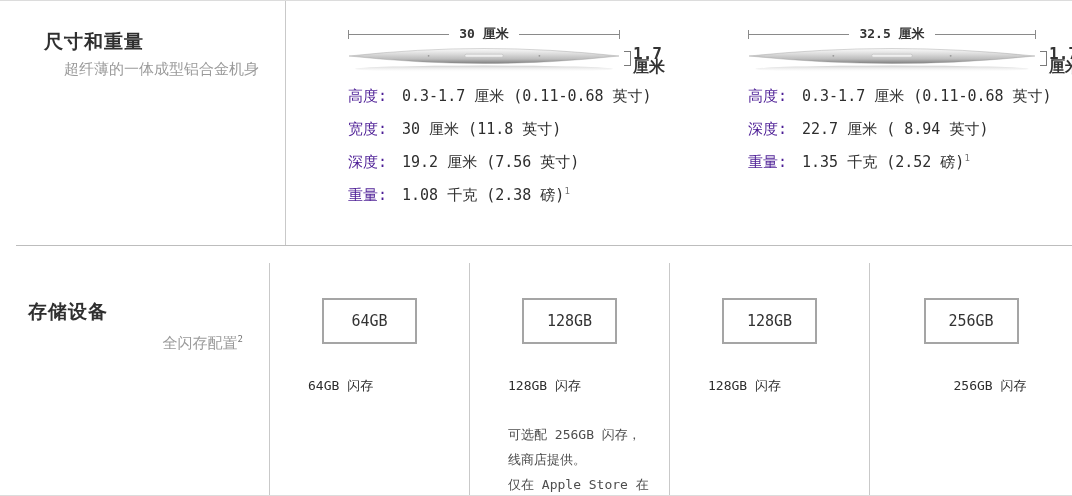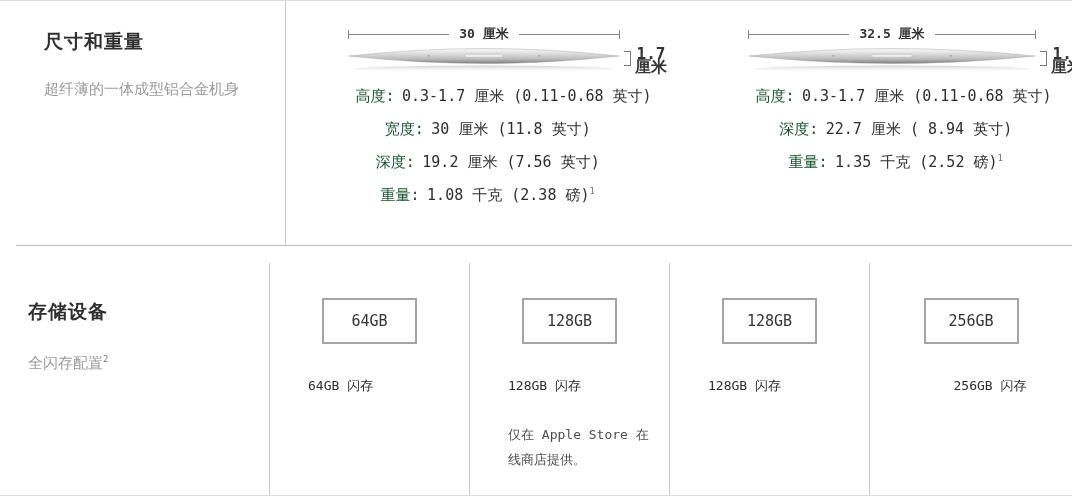--- a/index.html
+++ b/index.html
@@ -11,39 +11,39 @@
     color:#333333; overflow:hidden;
   }
   
   .row-top { position:absolute; left:16px; top:0; width:1072px; height:245px; border-bottom:1px solid #bdbdbd; }
   .row-bottom { position:absolute; left:0; top:262px; width:1072px; height:250px; display:flex; }
   .label-col-top { position:absolute; left:0; top:0; width:270px; height:100%; border-right:1px solid #c9c9c9; padding:28px 22px 0 28px; }
   .label-col-bottom { width:270px; border-right:1px solid #c9c9c9; padding:36px 22px 0 28px; }
   .opt-col { width:200px; border-right:1px solid #c9c9c9; }
   .opt-col:last-child { width:202px; border-right:none; flex:1;text-align:center; }
   h2.sec-title { font-family:"Liberation Sans","DejaVu Sans",sans-serif; font-size:19px; font-weight:bold; color:#2f2f2f; letter-spacing:1px; }
-  p.sec-sub { margin-top:22px; font-size:15px; line-height:24px; color:#9a9a9a; width:215px; }
+  p.sec-sub { margin-top:2px; font-size:15px; line-height:24px; color:#9a9a9a; width:215px;text-align:right; }
   sup.fn { font-size:9px; color:#777; }
   
-  .model { position:absolute; top:26px;text-align:center; }
+  .model { position:absolute; top:26px; }
   .model-1 { left:332px; width:272px; }
   .model-2 { left:732px; width:288px; }
   .ruler { display:flex; align-items:center; height:14px; }
   .rtick { width:1px; height:9px; background:#8a8a8a; }
   .rline { flex:1; height:1px; background:#8a8a8a; }
   .rlabel { padding:0 10px; font-size:13px; font-weight:bold; color:#333; white-space:nowrap; }
   .laptop-wrap { position:relative; height:30px; margin-top:3px; }
   .laptop-svg { position:absolute; left:0; top:0; width:100%; height:30px; }
   .hbracket { position:absolute; right:-11px; top:7px; width:7px; height:15px;
               border:1px solid #7a7a7a; border-left:none; }
   .hlabel { position:absolute; right:-49px; top:3px; width:36px; font-size:16px;
             font-weight:bold; line-height:13px; color:#333; white-space:nowrap; }
   .specs { margin-top:13px; }
   .spec-row { height:33px; font-size:15px; white-space:nowrap; }
-  .spec-label { display:inline-block; width:54px; color:#14532d; }
+  .spec-label { display:inline-block; width:54px; color:#4c1d95; }
   .spec-value { color:#2e2e2e; }
   
   .gb-box { width:95px; height:46px; border:2px solid #a5a5a5; margin:35px auto 12px auto;
             display:flex; align-items:center; justify-content:center; font-size:15px; color:#333; background:#fff; }
   .gb-label { margin:33px 0 0 38px; font-size:13px; color:#2e2e2e; white-space:nowrap; }
   .note { margin:27px 20px 0 38px; }
   .note div { font-size:13px; line-height:25px; color:#4d4d4d; white-space:nowrap; }
 </style>
 </head>
 <body>
@@ -158,22 +158,23 @@
         </div>
       <p class="gb-label">64GB 闪存</p>
     </div>
 
     <div class="opt-col">
       <div class="gb-box">
           <span>128GB</span>
         </div>
       <p class="gb-label">128GB 闪存</p>
       <div class="note">
+        <div>可选配 256GB 闪存，</div>
+        <div>线商店提供。</div>
         <div>仅在 Apple Store 在</div>
-        <div>线商店提供。</div>
       </div>
     </div>
 
     <div class="opt-col">
       <div class="gb-box">
           <span>128GB</span>
         </div>
       <p class="gb-label">128GB 闪存</p>
     </div>
 

